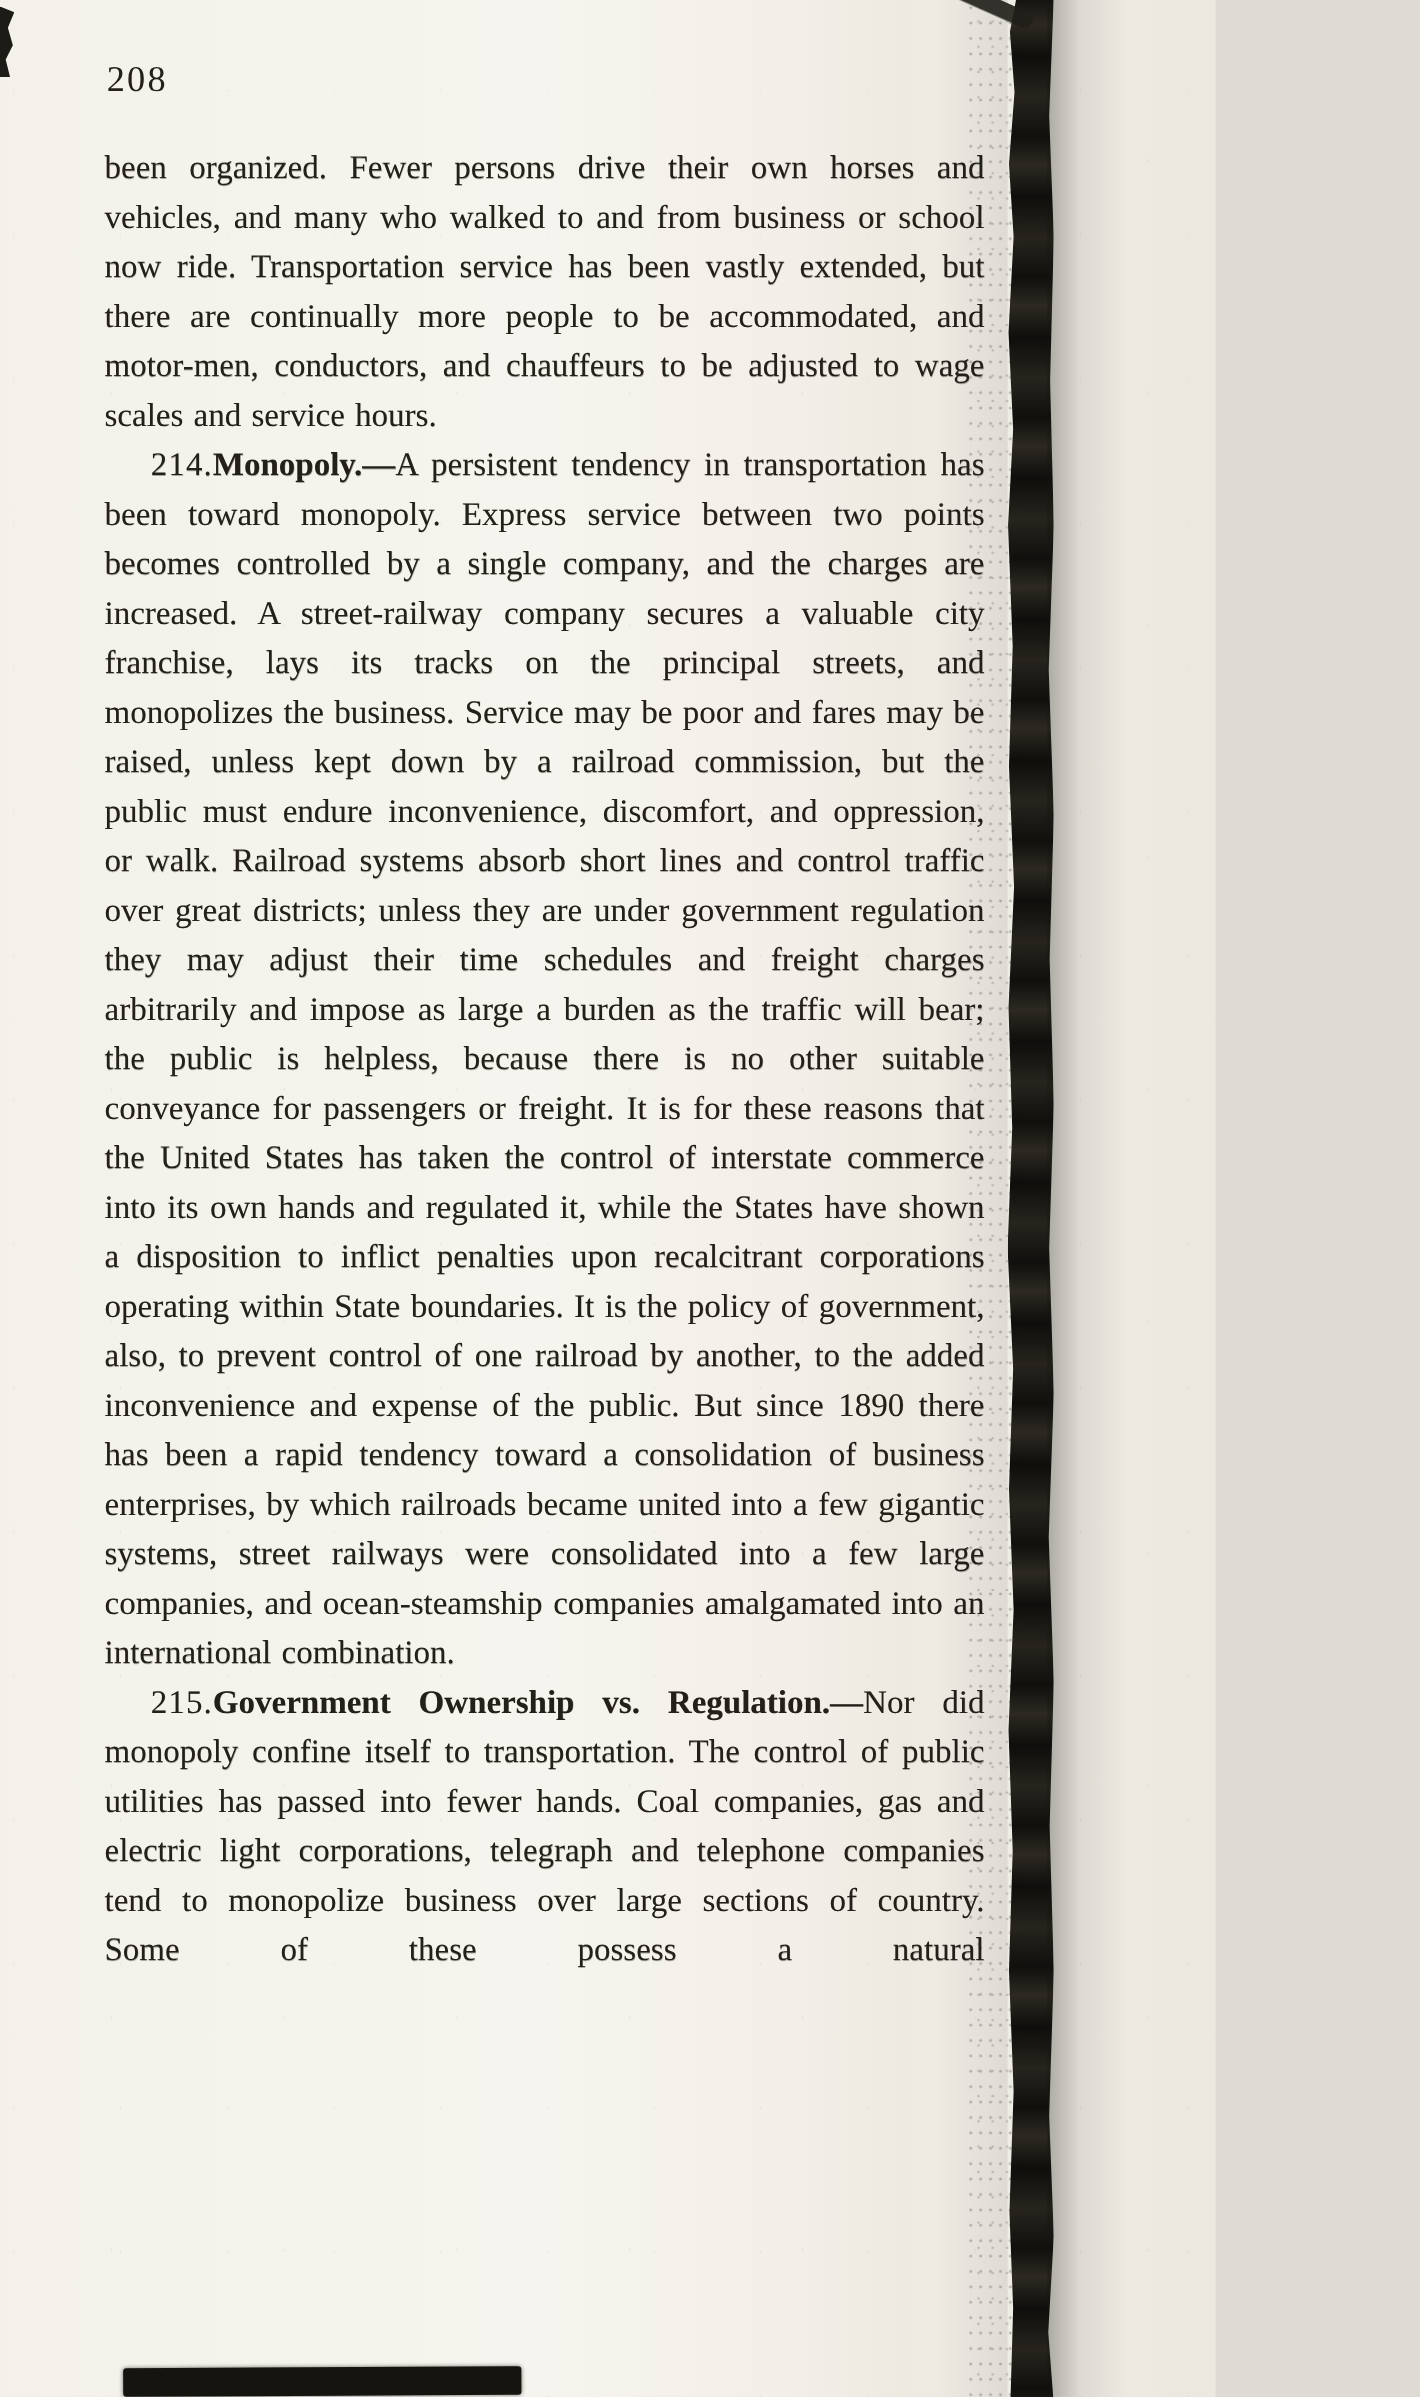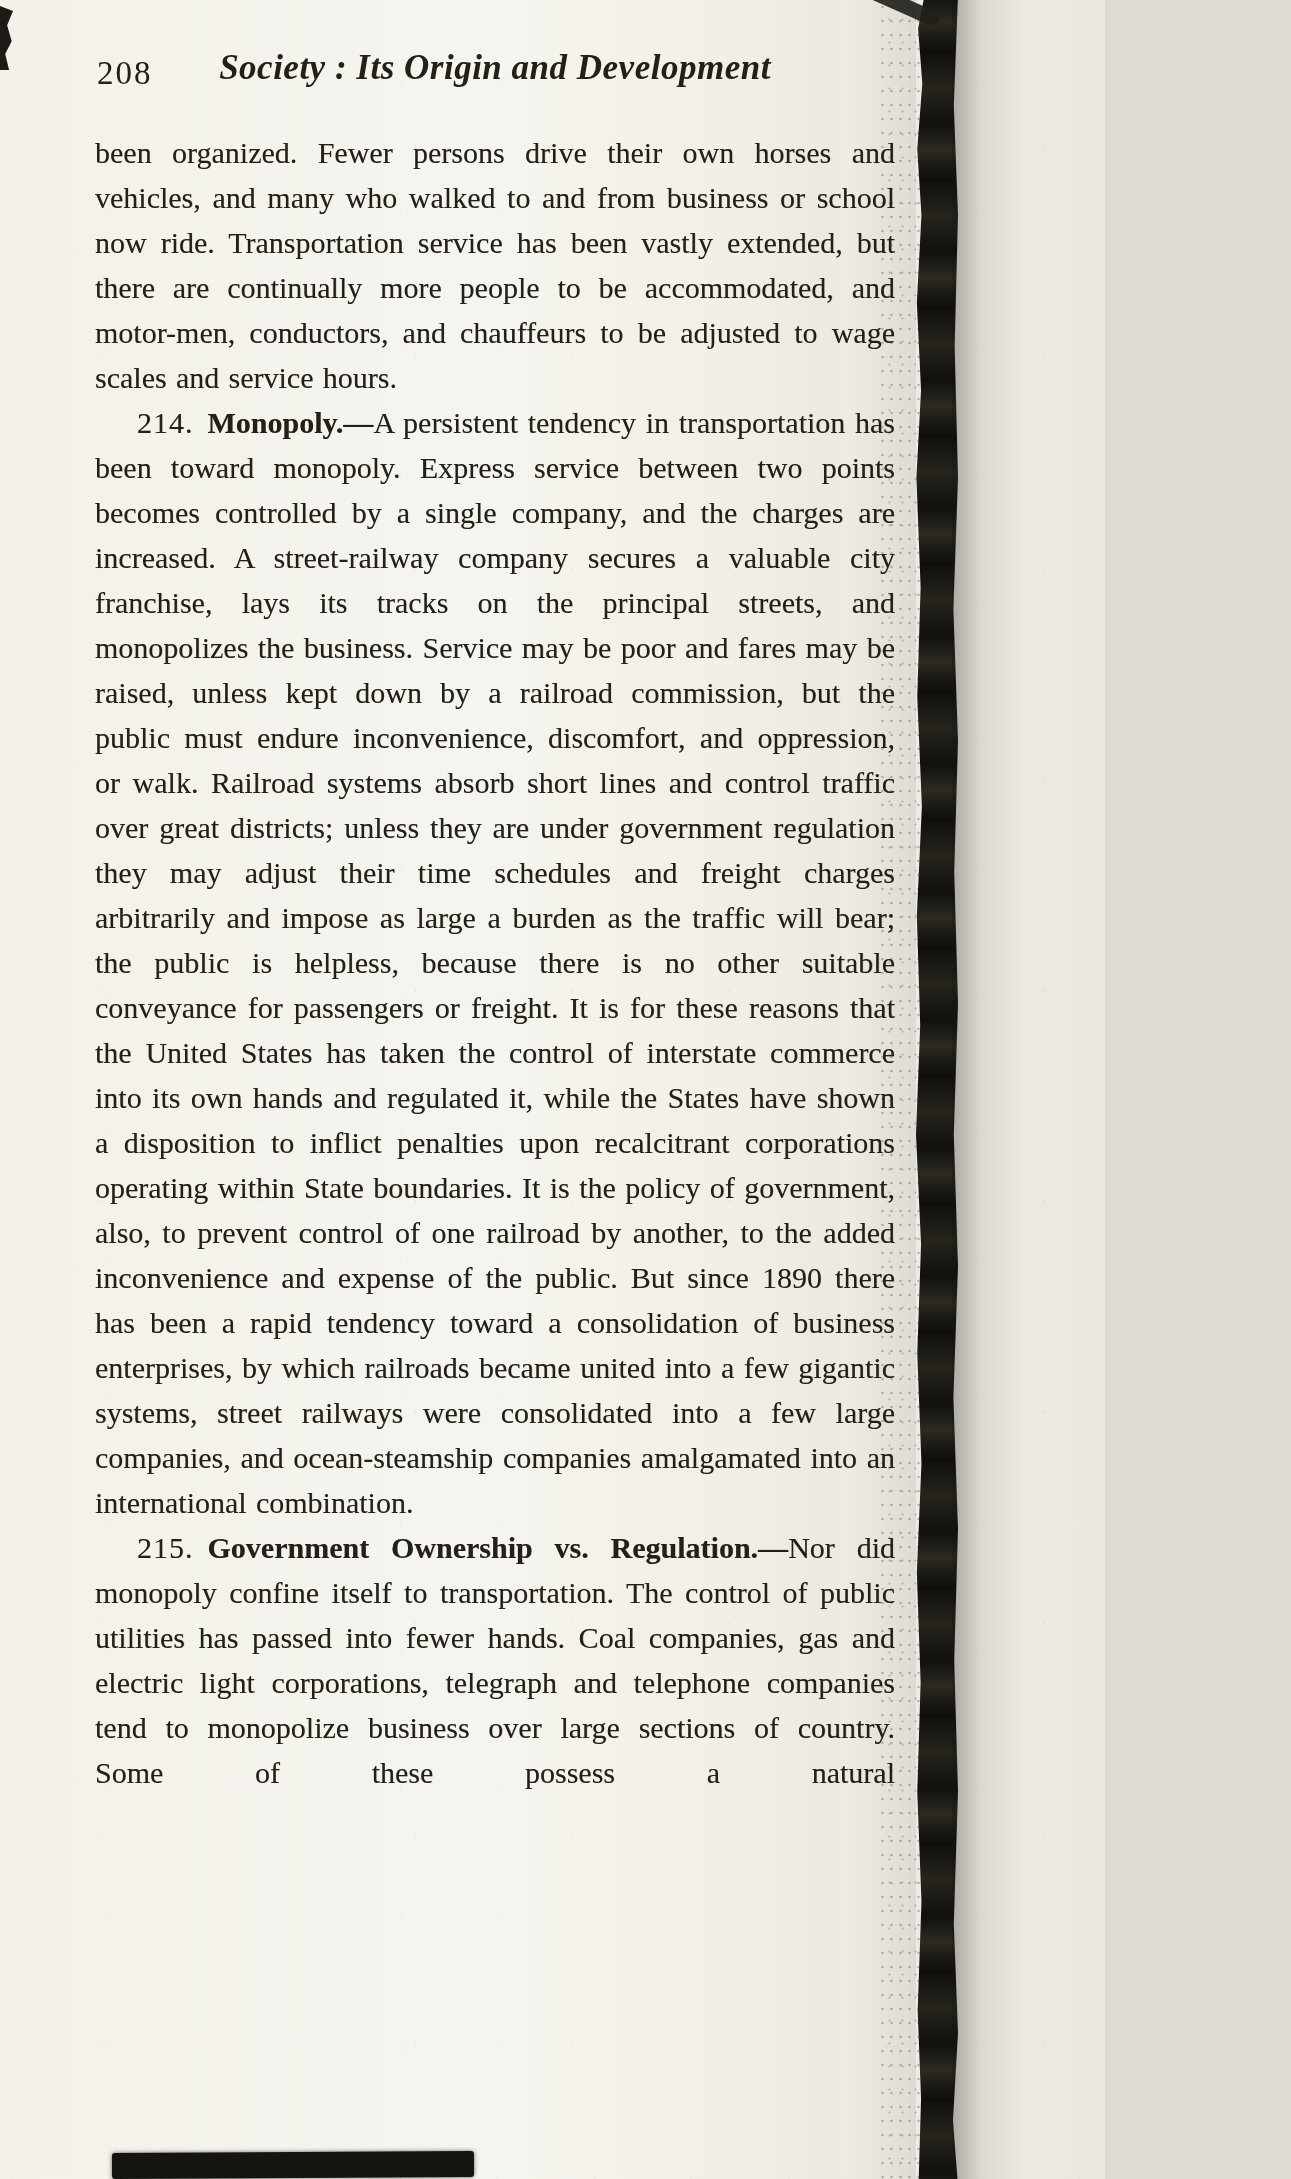--- a/index.html
+++ b/index.html
@@ -44,21 +44,21 @@
     text-shadow: 0.3px 0.3px 0 rgba(30, 27, 20, 0.35);
   }
   .body-text p {
     margin: 0;
     font-size: 30px;
     line-height: 45px;
     text-align: justify;
     word-spacing: 0.06em;
   }
   .sec { text-indent: 42px; }
-  .sec-num { margin-right: 14px; letter-spacing: 1px; }
+  .sec-num { letter-spacing: 1px; }
   .sec-head { font-weight: bold; }
   .justify-last { text-align-last: justify; }
 
   
   .pre-gutter-shade {
     position: absolute; top: 0; bottom: 0;
     left: 850px; width: 66px;
     background: linear-gradient(90deg, rgba(0,0,0,0) 0%, rgba(20,18,14,0.08) 100%);
     pointer-events: none;
   }
@@ -139,21 +139,20 @@
 </style>
 </head>
 <body>
 
 <div class="page">
 
   <div class="text-block">
 
     <div class="page-header">
       <span class="page-number">208</span>
-      <span class="page-title">Society : Its Origin and Development</span>
     </div>
 
     <div class="body-text">
 
       <p>been organized. Fewer persons drive their own horses and vehicles, and many who walked to and from business or school now ride. Transportation service has been vastly extended, but there are continually more people to be accommodated, and motor-men, conductors, and chauffeurs to be adjusted to wage scales and service hours.</p>
 
       <p class="sec"><span class="sec-num">214.</span><span class="sec-head">Monopoly.—</span><span>A persistent tendency in transportation has been toward monopoly. Express service between two points becomes controlled by a single company, and the charges are increased. A street-railway company secures a valuable city franchise, lays its tracks on the principal streets, and monopolizes the business. Service may be poor and fares may be raised, unless kept down by a railroad commission, but the public must endure inconvenience, discomfort, and oppression, or walk. Railroad systems absorb short lines and control traffic over great districts; unless they are under government regulation they may adjust their time schedules and freight charges arbitrarily and impose as large a burden as the traffic will bear; the public is helpless, because there is no other suitable conveyance for passengers or freight. It is for these reasons that the United States has taken the control of interstate commerce into its own hands and regulated it, while the States have shown a disposition to inflict penalties upon recalcitrant corporations operating within State boundaries. It is the policy of government, also, to prevent control of one railroad by another, to the added inconvenience and expense of the public. But since 1890 there has been a rapid tendency toward a consolidation of business enterprises, by which railroads became united into a few gigantic systems, street railways were consolidated into a few large companies, and ocean-steamship companies amalgamated into an international combination.</span></p>
 
       <p class="sec justify-last"><span class="sec-num">215.</span><span class="sec-head">Government Ownership vs. Regulation.—</span><span>Nor did monopoly confine itself to transportation. The control of public utilities has passed into fewer hands. Coal companies, gas and electric light corporations, telegraph and telephone companies tend to monopolize business over large sections of country. Some of these possess a natural</span></p>
 

